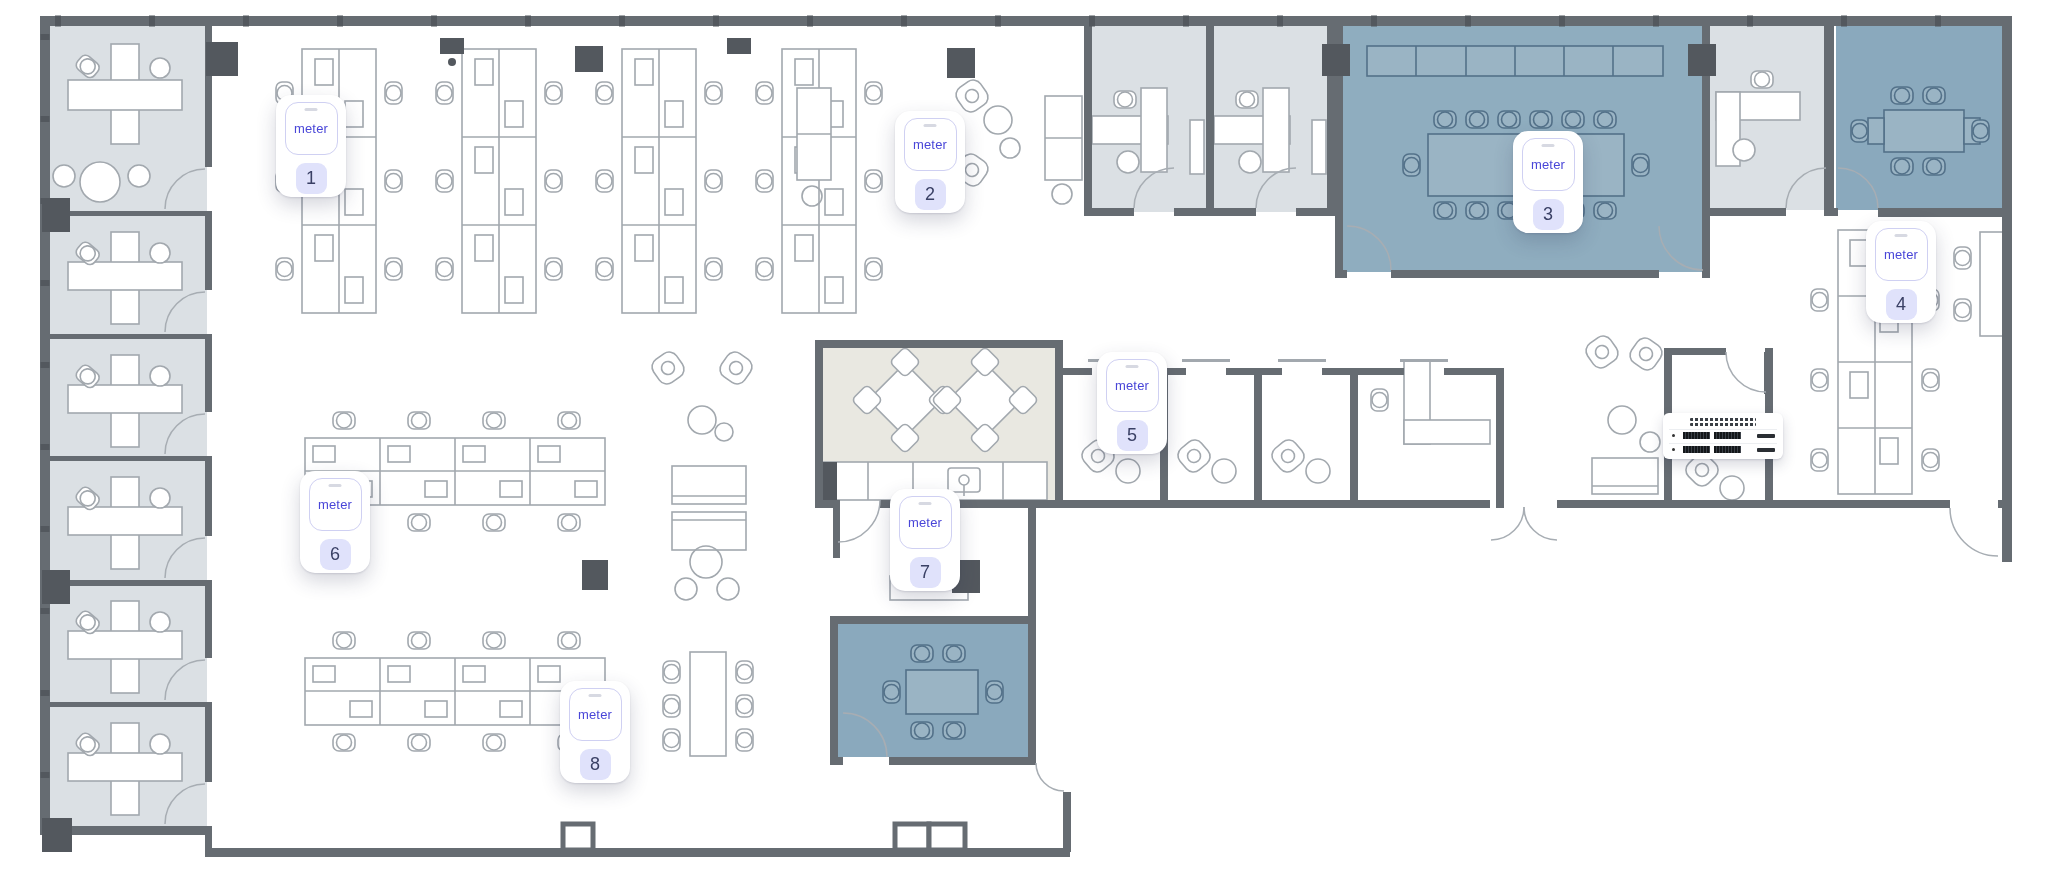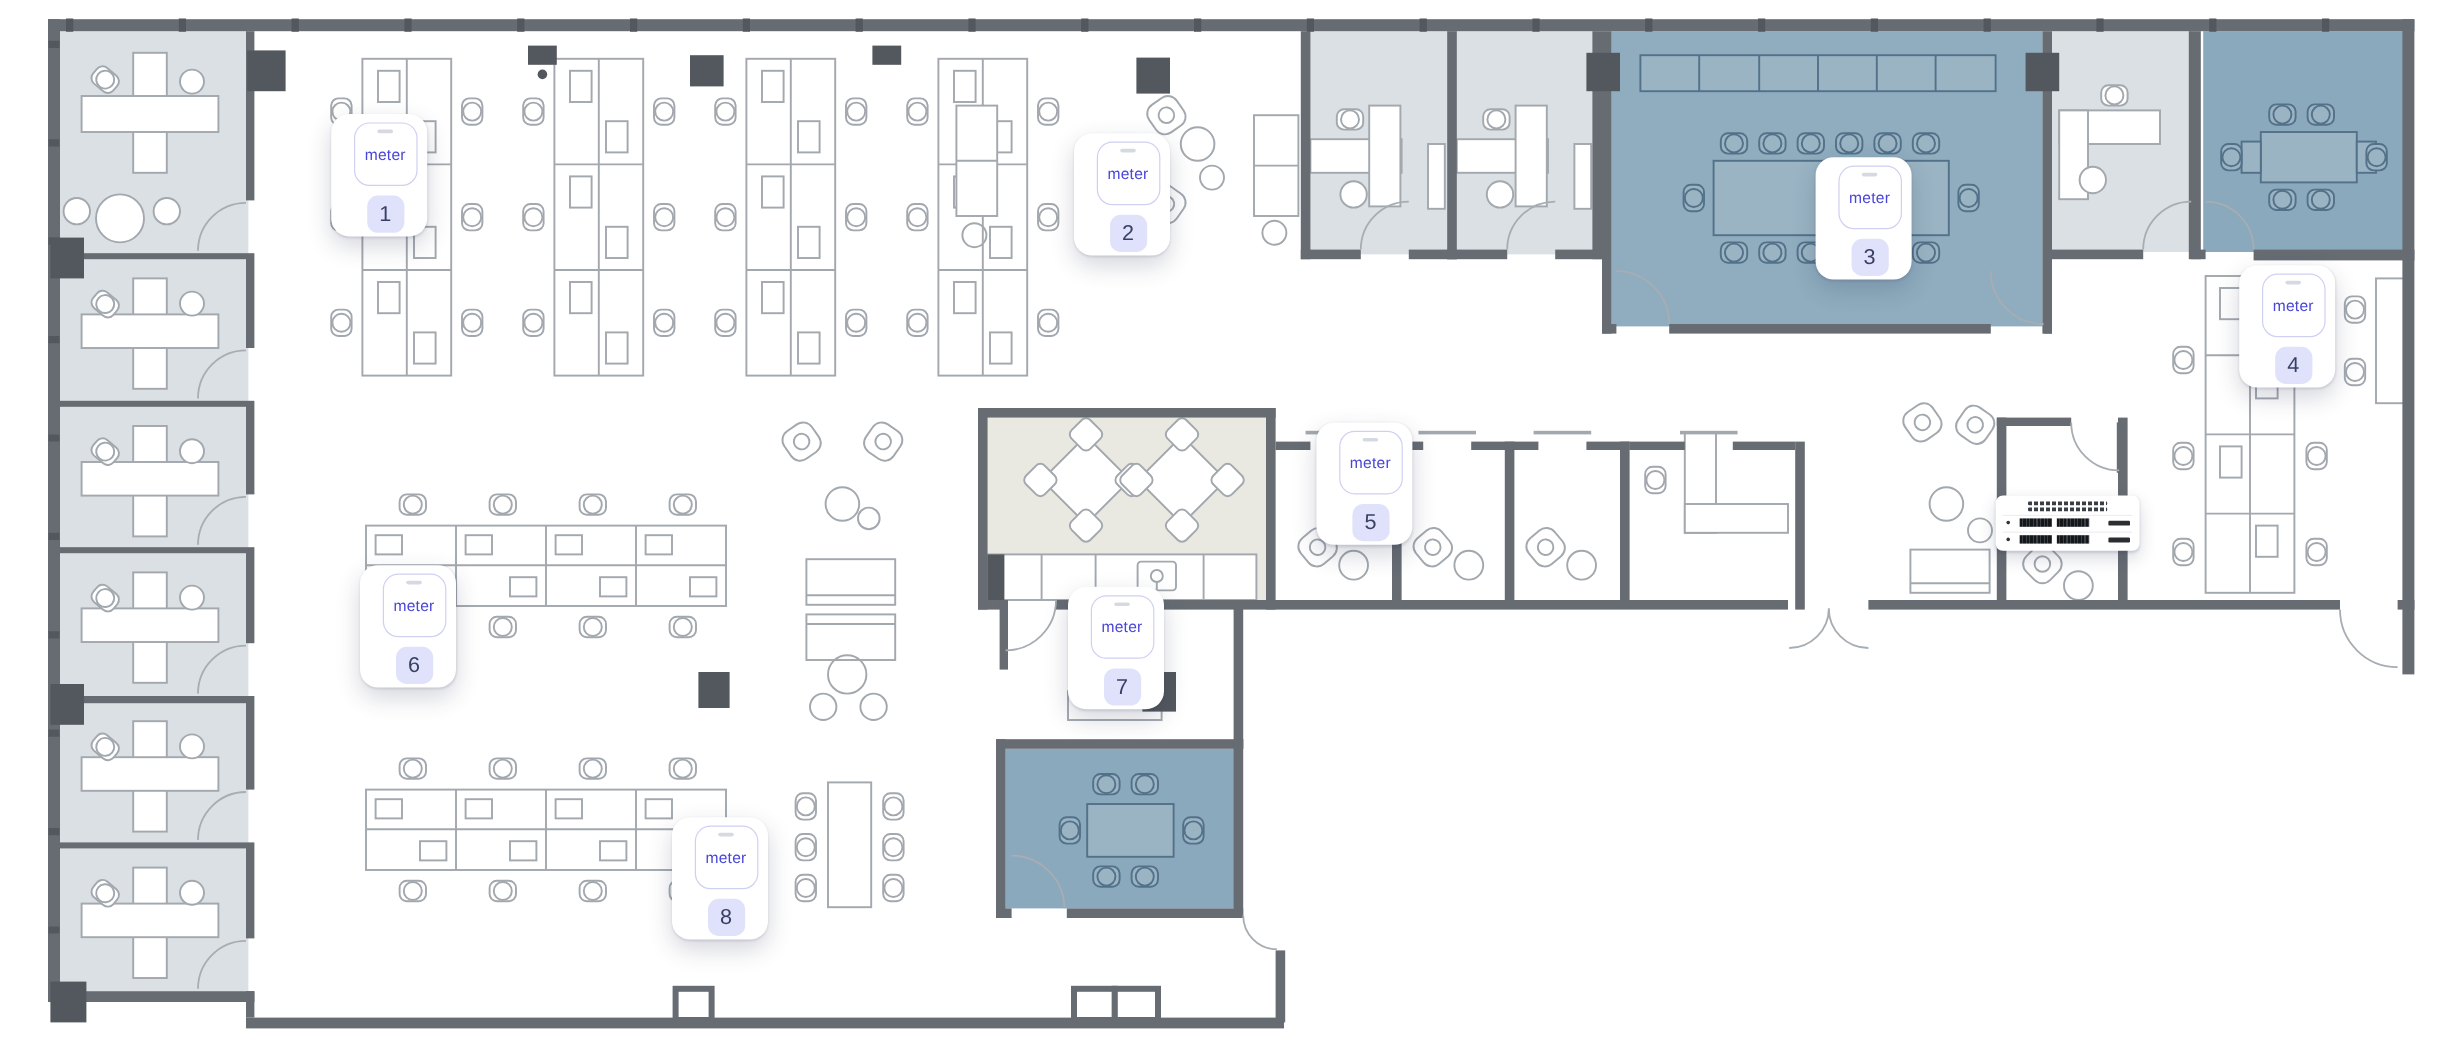--- a/index.html
+++ b/index.html
@@ -16,21 +16,21 @@
   .rblue {fill:var(--room-blue);}
   .rblue2{fill:var(--room-blue-dark);}
   .rbeige{fill:var(--room-beige);}
   .slider{fill:var(--furniture);}
   .tickh{stroke:var(--column);stroke-width:11;stroke-dasharray:6 88;fill:none;}
   .tickv{stroke:var(--column);stroke-width:9;stroke-dasharray:6 76;fill:none;}
 
   
   .device{position:absolute;width:70px;height:102px;background:var(--card-bg);border-radius:15px;
           box-shadow:0 1px 2px rgba(40,45,80,.14),0 8px 20px rgba(40,45,80,.20);
-          display:flex;flex-direction:column;align-items:center;cursor:pointer;padding-left:10px;}
+          display:flex;flex-direction:column;align-items:center;cursor:pointer;}
   .device-logo{margin-top:7px;width:53px;height:53px;background:var(--card-bg);
           border:1.5px solid #cfd0f2;border-radius:13px;position:relative;
           display:flex;align-items:center;justify-content:center;box-sizing:border-box;}
   .device-notch{position:absolute;top:5px;left:50%;transform:translateX(-50%);
           width:13px;height:3px;border-radius:2px;background:#d7d9e2;}
   .device-wordmark{font-size:13px;color:var(--accent);letter-spacing:.2px;}
   .device-number{margin-top:8px;width:31px;height:31px;border-radius:9px;background:var(--badge-bg);
           color:var(--badge-text);font-size:18px;font-weight:500;
           display:flex;align-items:center;justify-content:center;}
 

